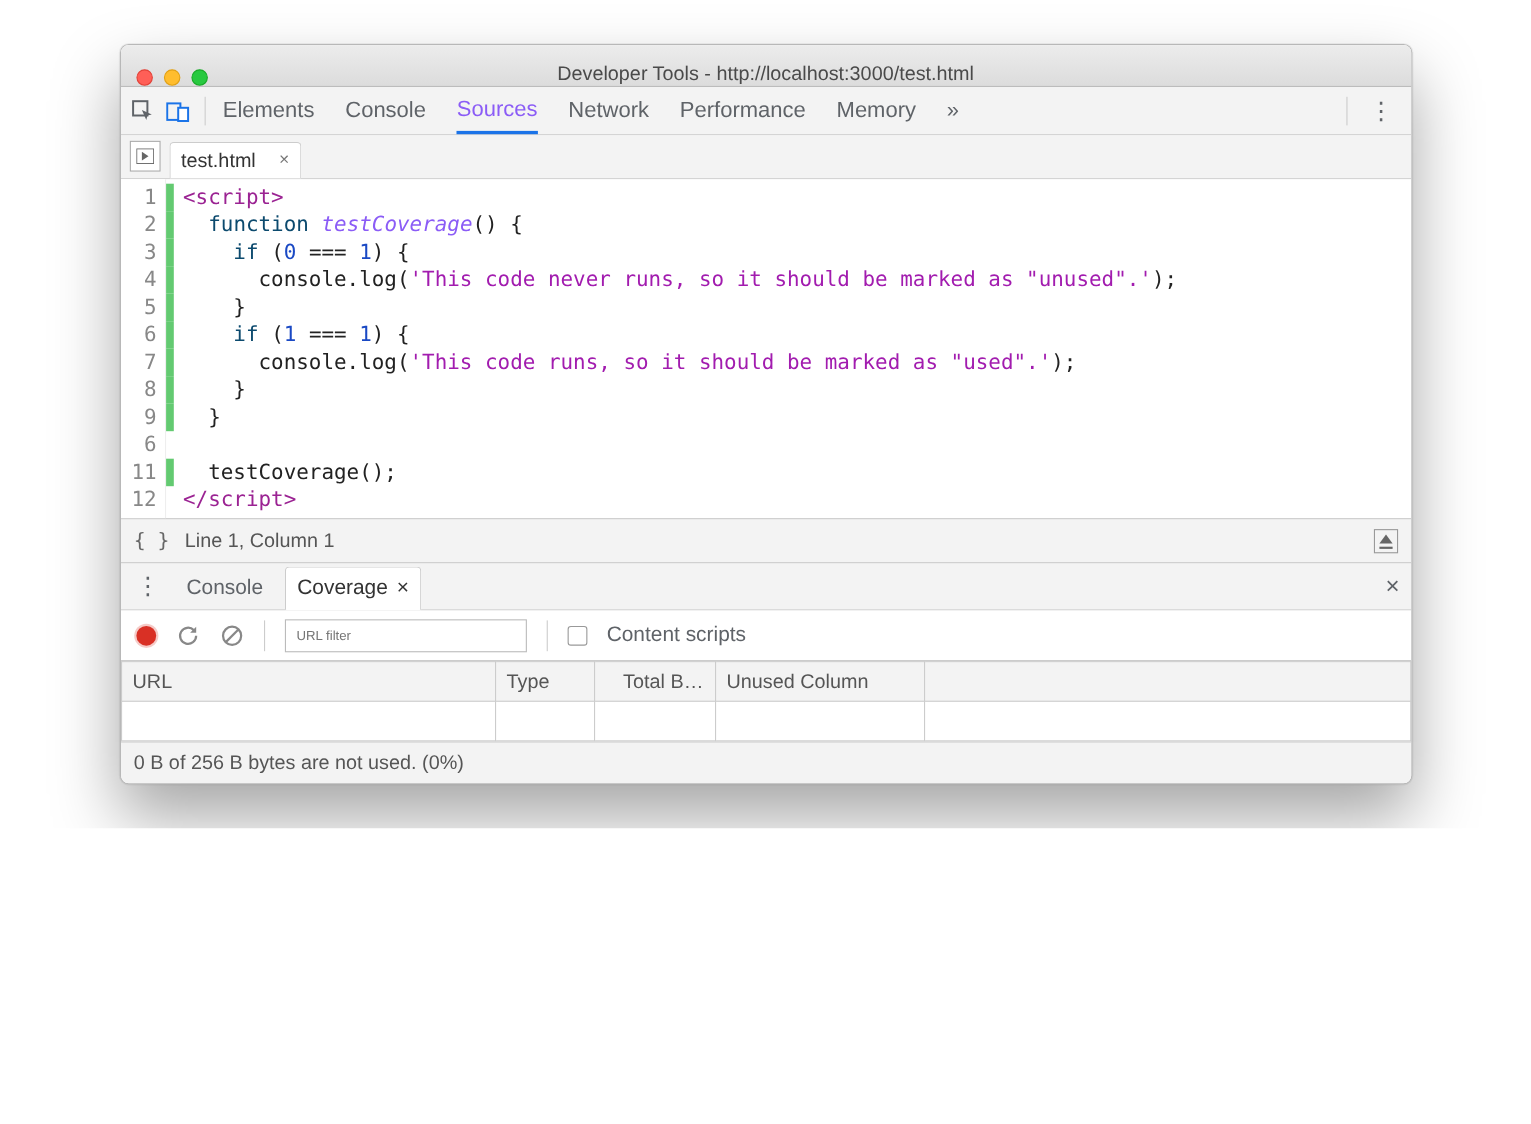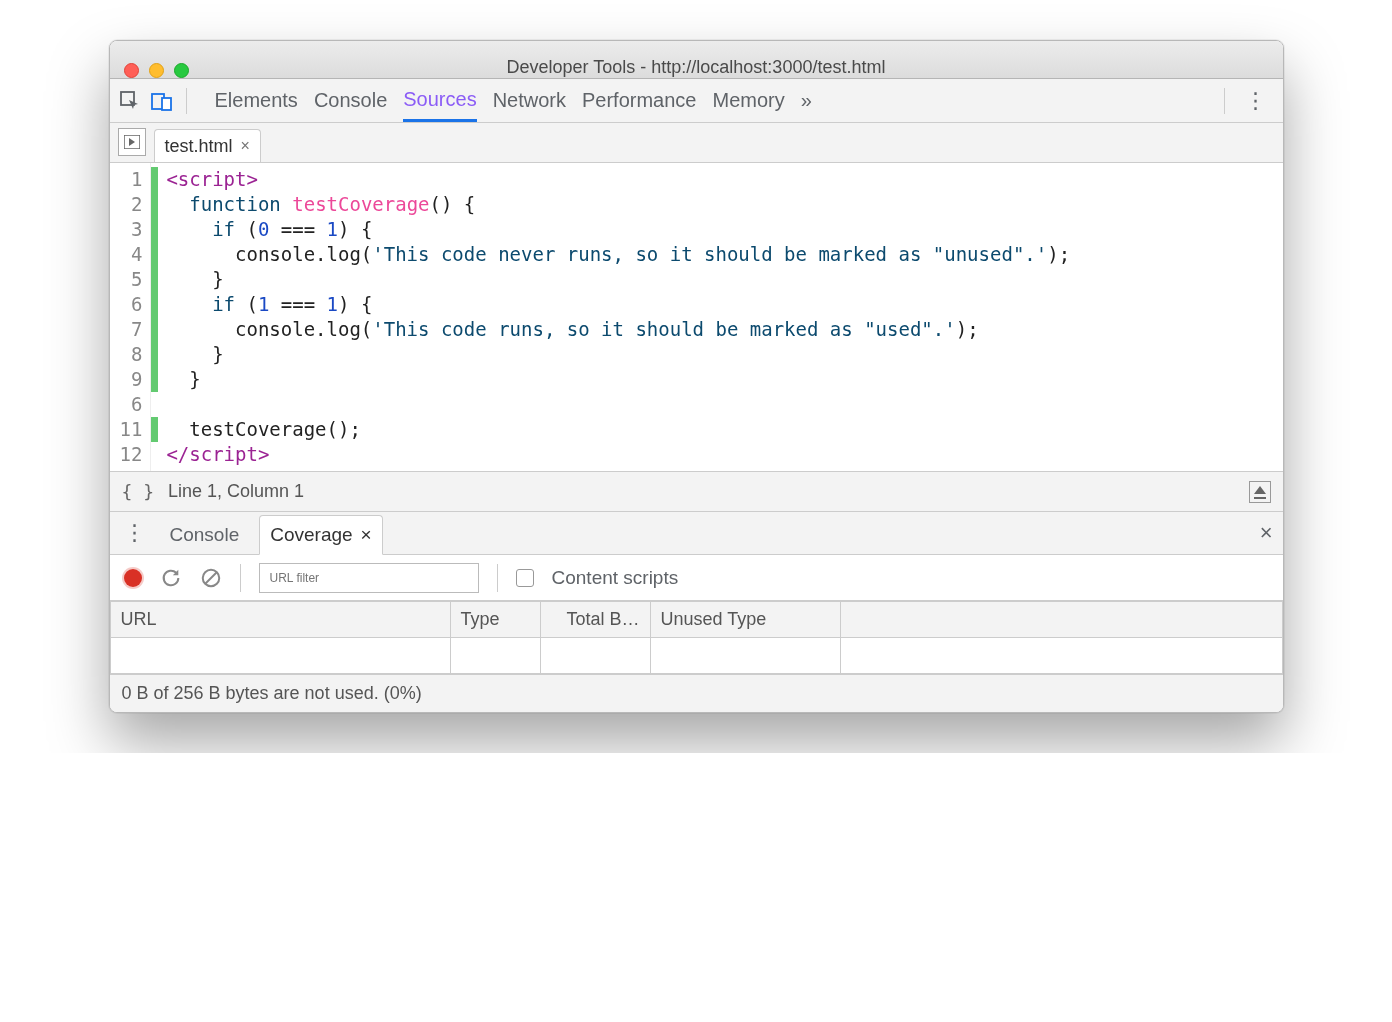--- a/index.html
+++ b/index.html
@@ -45,42 +45,42 @@
   .main-toolbar {
     height: 44px;
     background: #f3f3f3;
     border-bottom: 1px solid #ccc;
     display:flex; align-items:center;
     padding: 0 8px;
     gap: 8px;
   }
   .main-toolbar .ic { width:24px; height:24px; display:flex; align-items:center; justify-content:center; color:#5f6368;}
   .main-toolbar .sep { width:1px; height:26px; background:#ccc; margin:0 4px;}
-  .tabs { display:flex; gap:16px; margin-left:16px; font-size:20px; color:#5f6368; align-items:center; height:100%;}
+  .tabs { display:flex; gap:28px; margin-left:4px; font-size:20px; color:#5f6368; align-items:center; height:100%;}
   .tabs .tab { height:100%; display:flex; align-items:center; cursor:pointer;}
   .tabs .tab.active { color:#8b5cf6; border-bottom:3px solid #1a73e8; font-weight:500;}
   .spacer { flex:1; }
   .kebab { font-size:22px; color:#5f6368; padding:0 8px;}
   
   .filebar {
     height: 40px;
     border-bottom:1px solid #ccc;
     background:#f3f3f3;
     display:flex; align-items:flex-end;
     padding-left:8px; gap:8px;
   }
   .filebar .ic-box {
     width:28px; height:28px; border:1px solid #aaa; margin-bottom:6px;
     display:flex; align-items:center; justify-content:center; color:#666;
     background:#fff;
   }
   .file-tab {
     background:#fff; border:1px solid #ccc; border-bottom:none;
     border-radius:4px 4px 0 0; height:33px;
-    display:flex; align-items:center; padding:0 10px; gap:8px;
+    display:flex; align-items:center; padding:0 10px; gap:21px;
     font-size:18px; color:#333;
   }
   .file-tab .x { color:#777; font-size:16px;}
   
   .editor {
     display:flex;
     font-family: Menlo, Consolas, monospace;
     font-size:19px;
     line-height:25px;
     background:#fff;
@@ -93,23 +93,23 @@
     padding: 4px 2px 4px 10px;
     user-select:none;
   }
   .gutter .ln { padding-right:6px; }
   .markers { width:7px; padding:4px 0;}
   .markers .m { height:25px; }
   .m.used { background:#63ca71; }
   .code { padding:4px 0 4px 8px; white-space:pre; color:#222;}
   .kw { color:#0c4a6e; }      
   .tag { color:#9b2393; }
-  .fn { color:#ec4899; }      
+  .fn { color:#8b5cf6;font-style:italic; }      
   .num { color:#1a49c4; }
-  .str { color:#0c4a6e; }
+  .str { color:#a21caf; }
   
   .code-status {
     height:40px; border-top:1px solid #ccc; background:#f3f3f3;
     display:flex; align-items:center; padding:0 12px; gap:14px;
     font-size:18px; color:#555;
   }
   .code-status .braces { font-family:Menlo,monospace; font-size:18px; color:#666;}
   .code-status .right { margin-left:auto; }
   .tri-up {
     width:22px; height:22px; border:1px solid #999;
@@ -295,21 +295,21 @@
     <div class="chk"></div>
     <span>Content scripts</span>
   </div>
 
   <table class="cov-table">
     <thead>
       <tr>
         <th style="width:340px">URL</th>
         <th style="width:90px">Type</th>
         <th style="width:110px" class="num">Total B…</th>
-        <th style="width:190px">Unused Type</th>
+        <th style="width:190px">Unused Column</th>
         <th></th>
       </tr>
     </thead>
     <tbody>
       <tr class="empty">
         <td></td>
           <td></td>
           <td></td>
           <td></td>
           <td></td>

